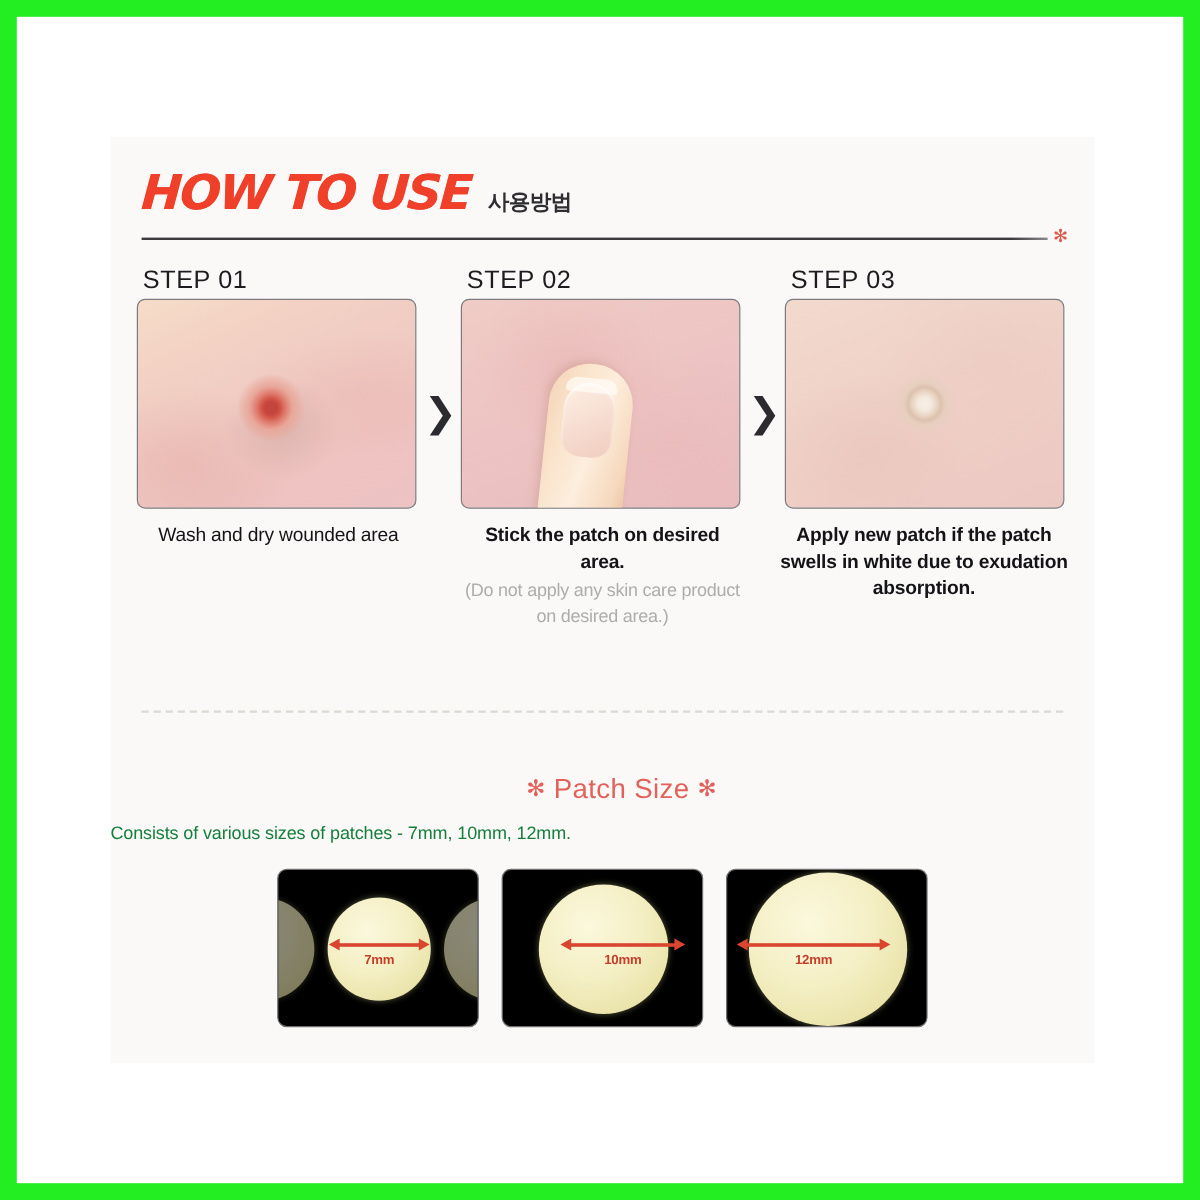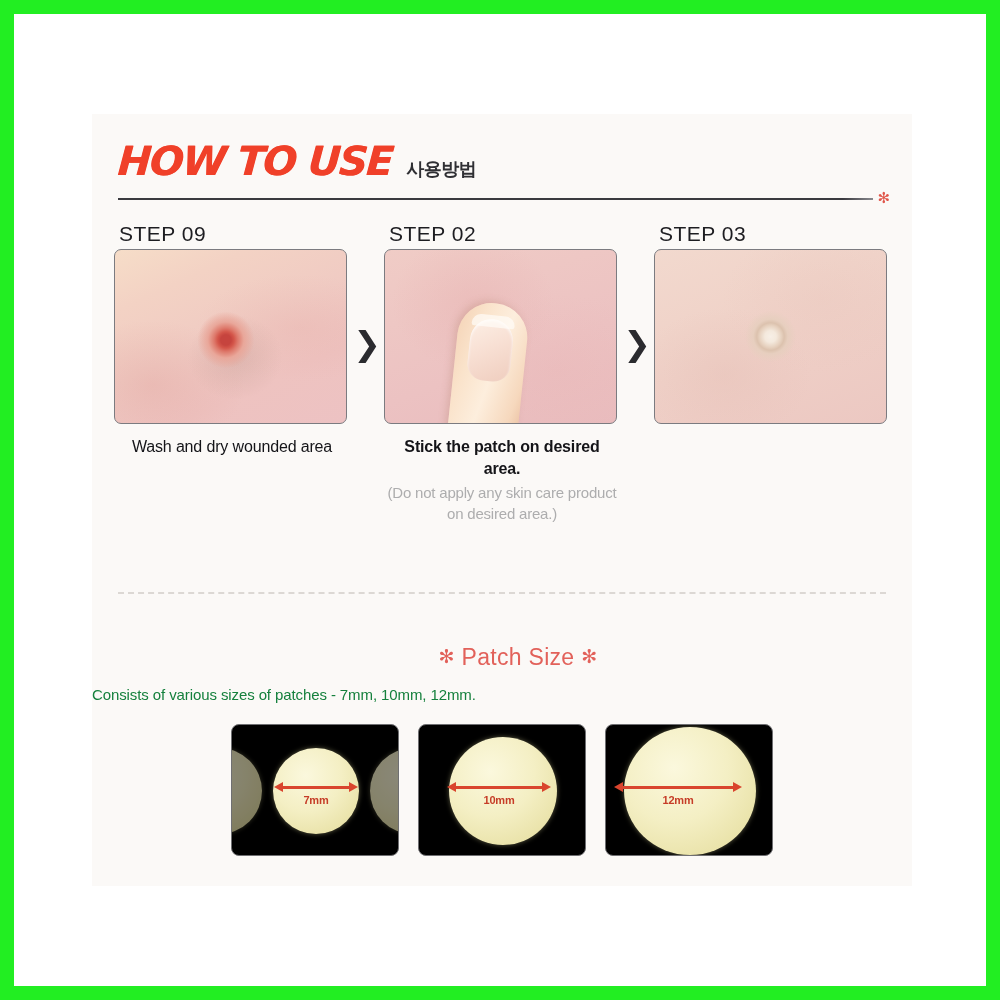--- a/index.html
+++ b/index.html
@@ -341,21 +341,21 @@
     top: 12px;
     width: 100%;
     text-align: center;
     font-size: 11px;
     font-weight: 700;
     color: #c63d28;
     letter-spacing: -0.2px;
   }
 
   .dim-7  { left: 42px; width: 84px; }
-  .dim-10 { left: 28px; width: 104px; }
+  .dim-10 { left: 48px; width: 104px; }
   .dim-12 { left: 8px; width: 128px; }
 </style>
 </head>
 <body>
 
 <div id="page">
   <div id="sheet">
     <div id="content">
 
       <div id="header">
@@ -365,21 +365,21 @@
         </div>
         <div id="title-rule-wrap">
           <div id="title-rule"></div>
           <span id="title-asterisk">✻</span>
         </div>
       </div>
 
       <div id="steps">
 
         <div class="step step-1">
-          <div class="step-label">STEP 09</div>
+          <div class="step-label">STEP 01</div>
           <div class="photo skin-1"></div>
           <div class="caption cap-1">Wash and dry wounded area</div>
         </div>
 
         <div class="arrow-sep">❯</div>
 
         <div class="step step-2">
           <div class="step-label">STEP 02</div>
           <div class="photo skin-2">
             <div class="finger">
@@ -389,20 +389,21 @@
           </div>
           <div class="caption">Stick the patch on desired area.</div>
           <div class="subcaption">(Do not apply any skin care product on desired area.)</div>
         </div>
 
         <div class="arrow-sep">❯</div>
 
         <div class="step step-3">
           <div class="step-label">STEP 03</div>
           <div class="photo skin-3"></div>
+          <div class="caption">Apply new patch if the patch swells in white due to exudation absorption.</div>
         </div>
 
       </div>
 
       <div id="divider"></div>
 
       <div id="patch-title">
         <span class="ast">✻</span>
         <span>Patch Size</span>
         <span class="ast">✻</span>

